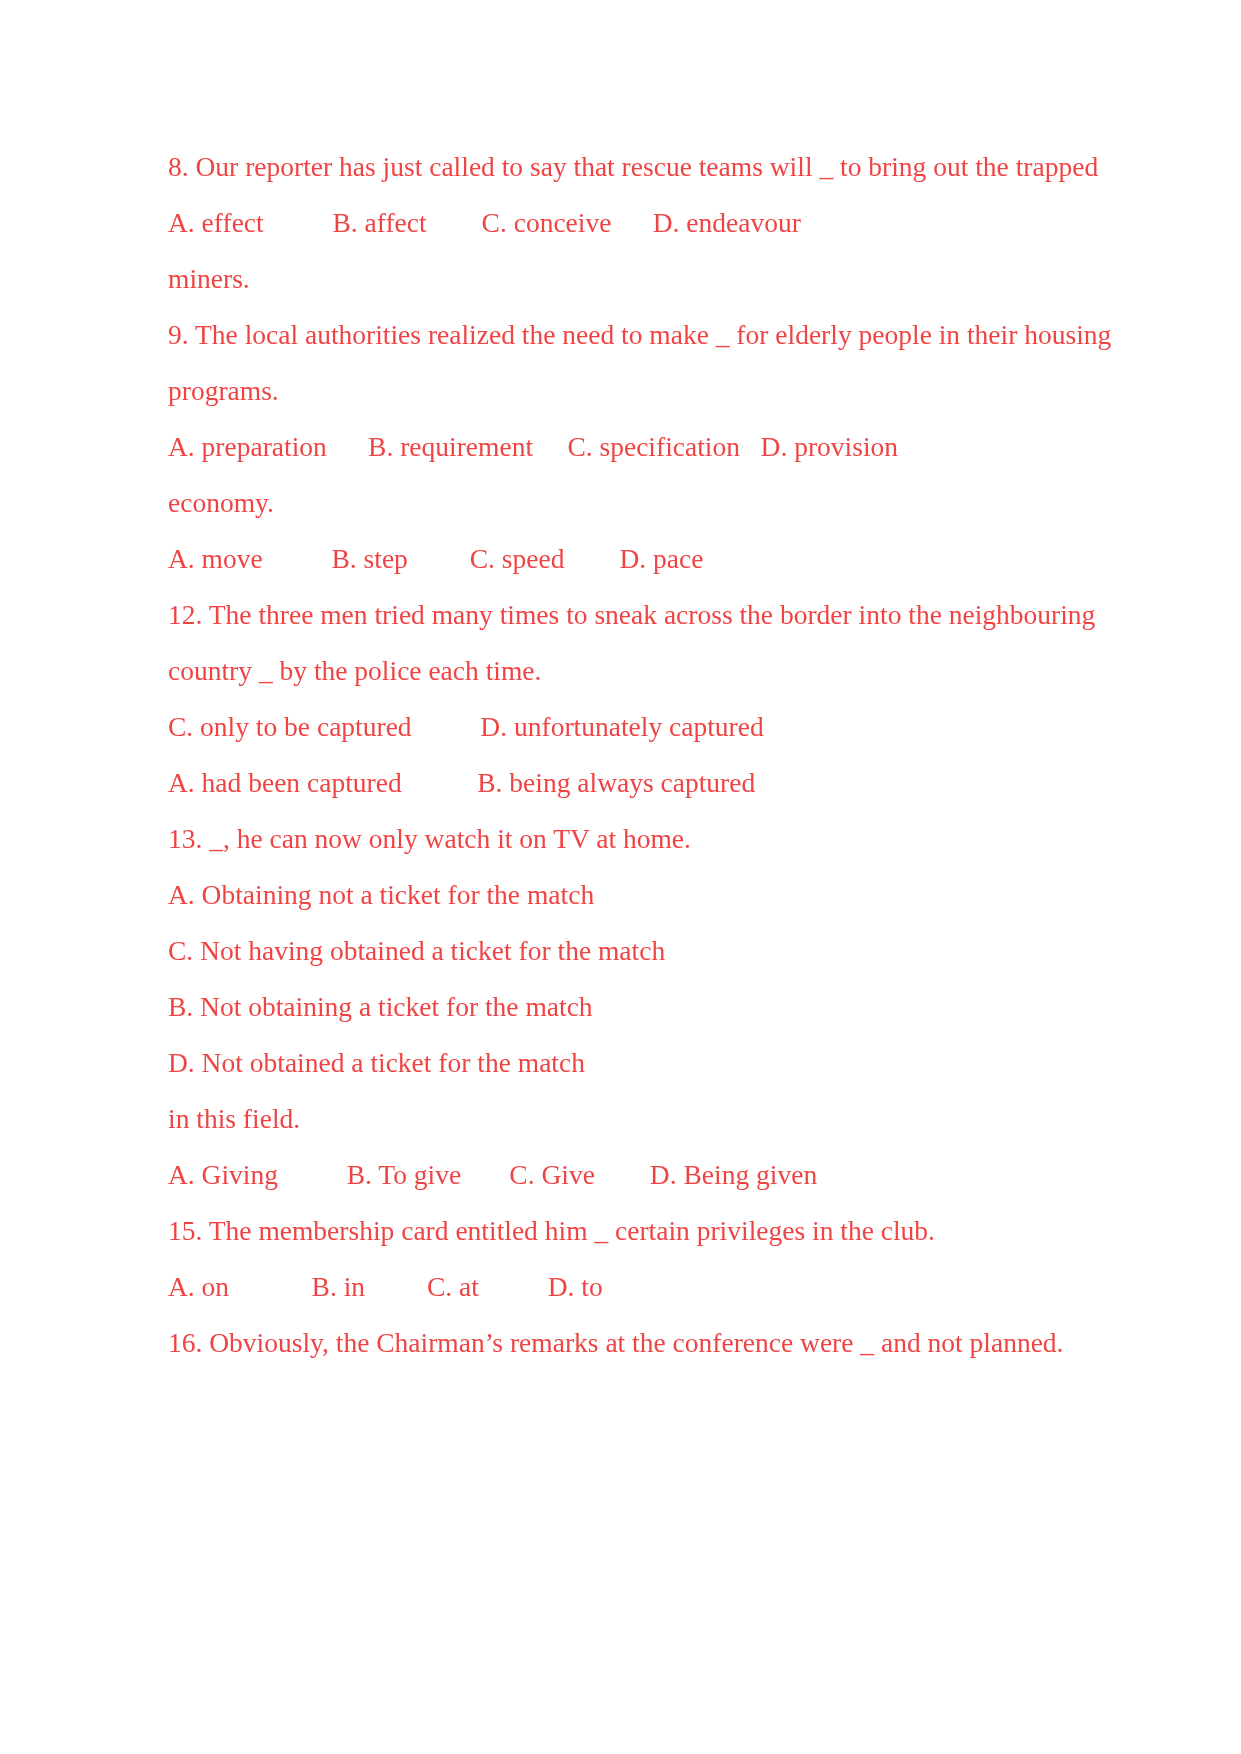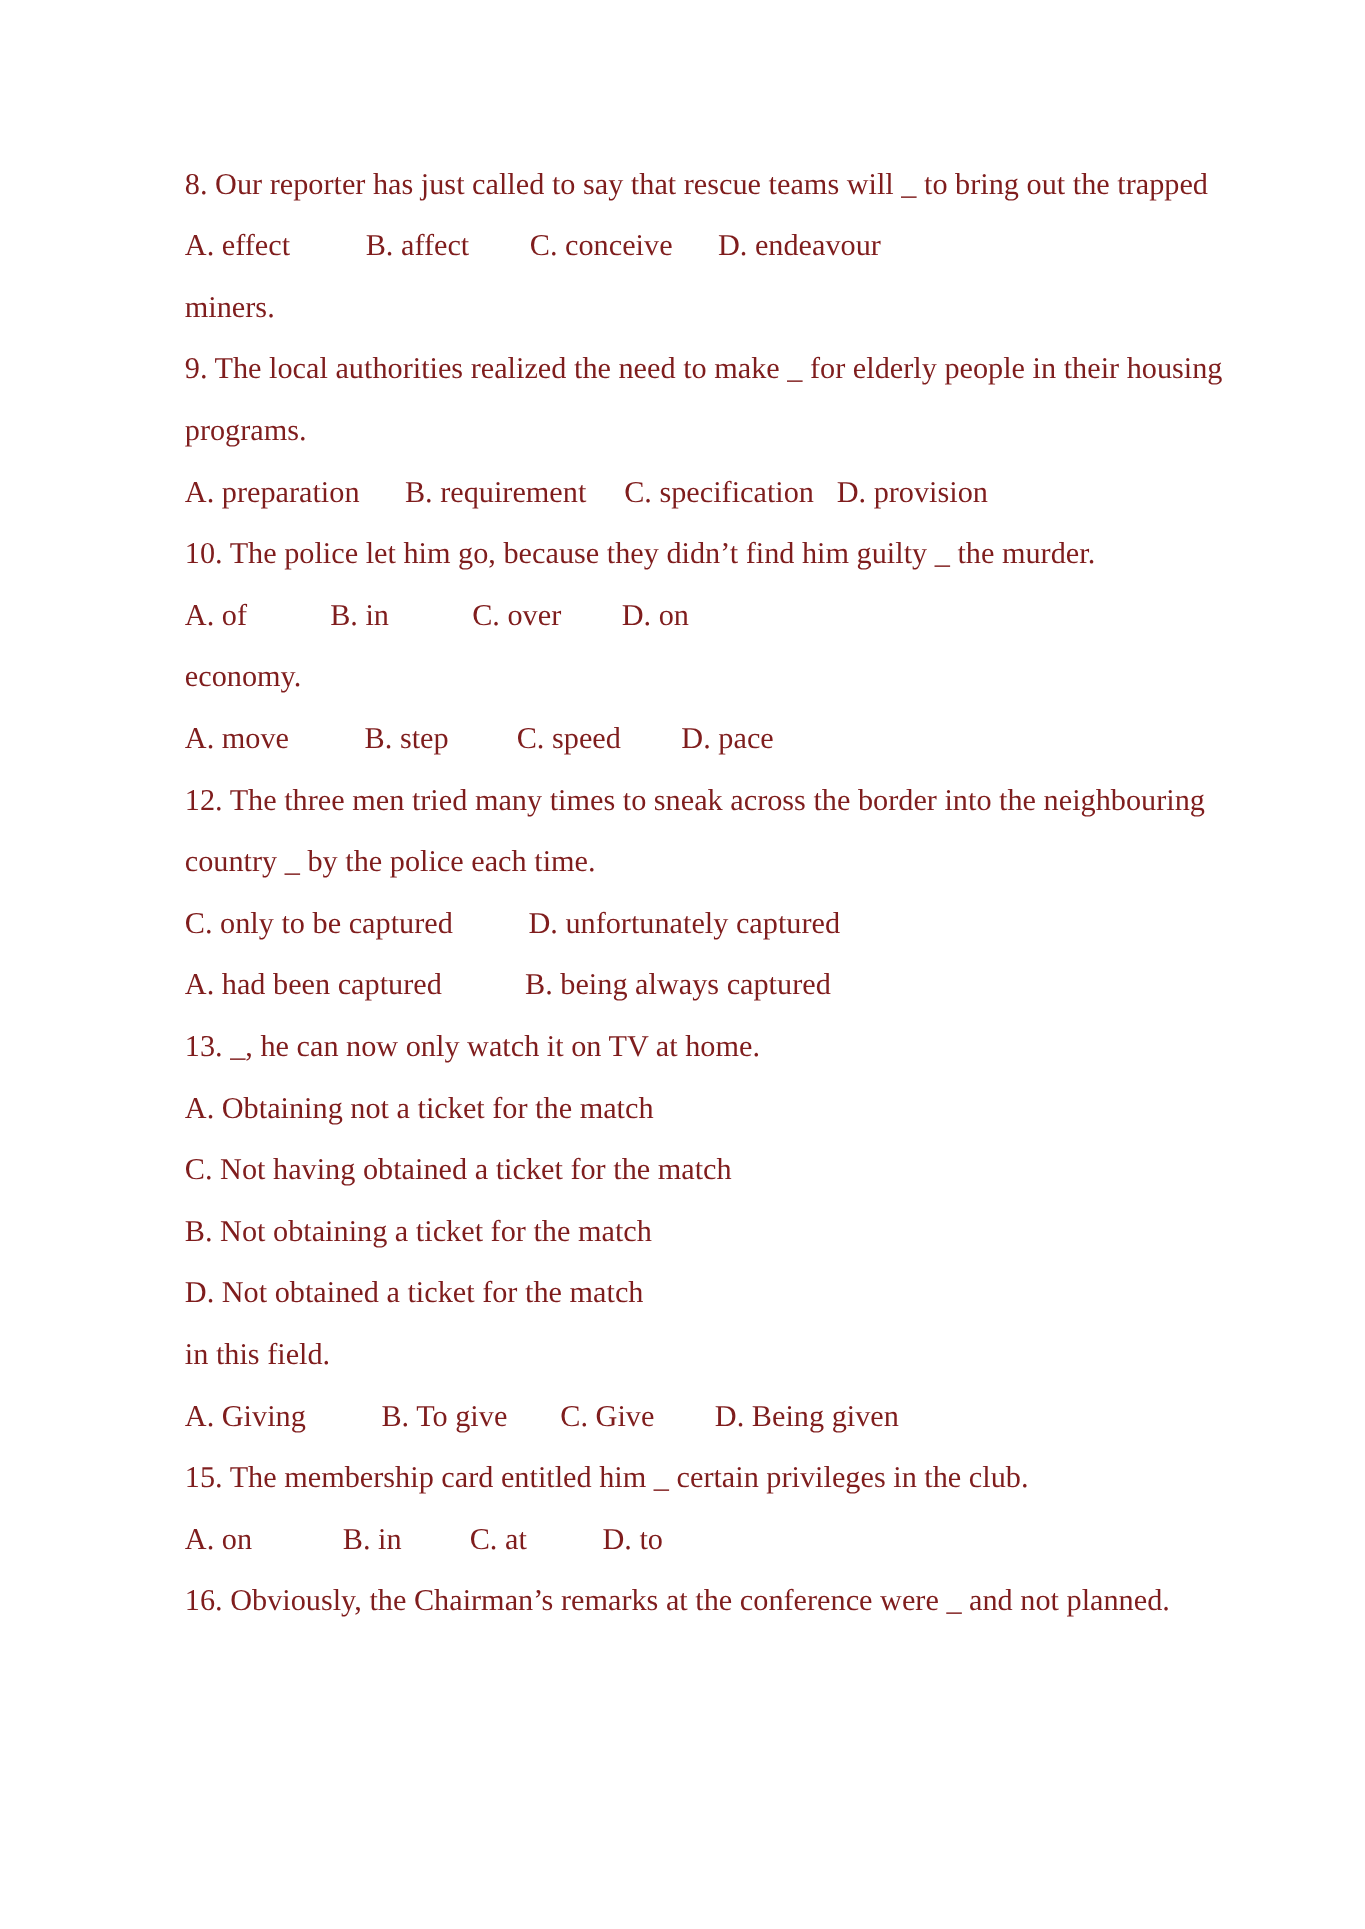--- a/index.html
+++ b/index.html
@@ -13,21 +13,21 @@
     overflow: hidden;
   }
   .page {
     box-sizing: border-box;
     width: 1241px;
     height: 1754px;
     padding: 139px 60px 0 168px;
     font-family: "Liberation Serif", "DejaVu Serif", serif;
     font-size: 27.5px;
     line-height: 56px;
-    color: #7f1d1d;
+    color: #ef4444;
   }
   .question { margin: 0; padding: 0; }
   .line {
     white-space: pre;
     height: 56px;
     margin: 0;
     padding: 0;
   }
 </style>
 </head>
@@ -36,24 +36,20 @@
 <div class="page">
     <div class="question">
       <div class="line">8. Our reporter has just called to say that rescue teams will _ to bring out the trapped</div>
       <div class="line">A. effect          B. affect        C. conceive      D. endeavour</div>
       <div class="line">miners.</div>
     </div>
     <div class="question">
       <div class="line">9. The local authorities realized the need to make _ for elderly people in their housing</div>
       <div class="line">programs.</div>
       <div class="line">A. preparation      B. requirement     C. specification   D. provision</div>
-    </div>
-    <div class="question">
-      <div class="line">10. The police let him go, because they didn’t find him guilty _ the murder.</div>
-      <div class="line">A. of           B. in           C. over        D. on</div>
     </div>
     <div class="question">
       <div class="line">economy.</div>
       <div class="line">A. move          B. step         C. speed        D. pace</div>
     </div>
     <div class="question">
       <div class="line">12. The three men tried many times to sneak across the border into the neighbouring</div>
       <div class="line">country _ by the police each time.</div>
       <div class="line">C. only to be captured          D. unfortunately captured</div>
       <div class="line">A. had been captured           B. being always captured</div>

